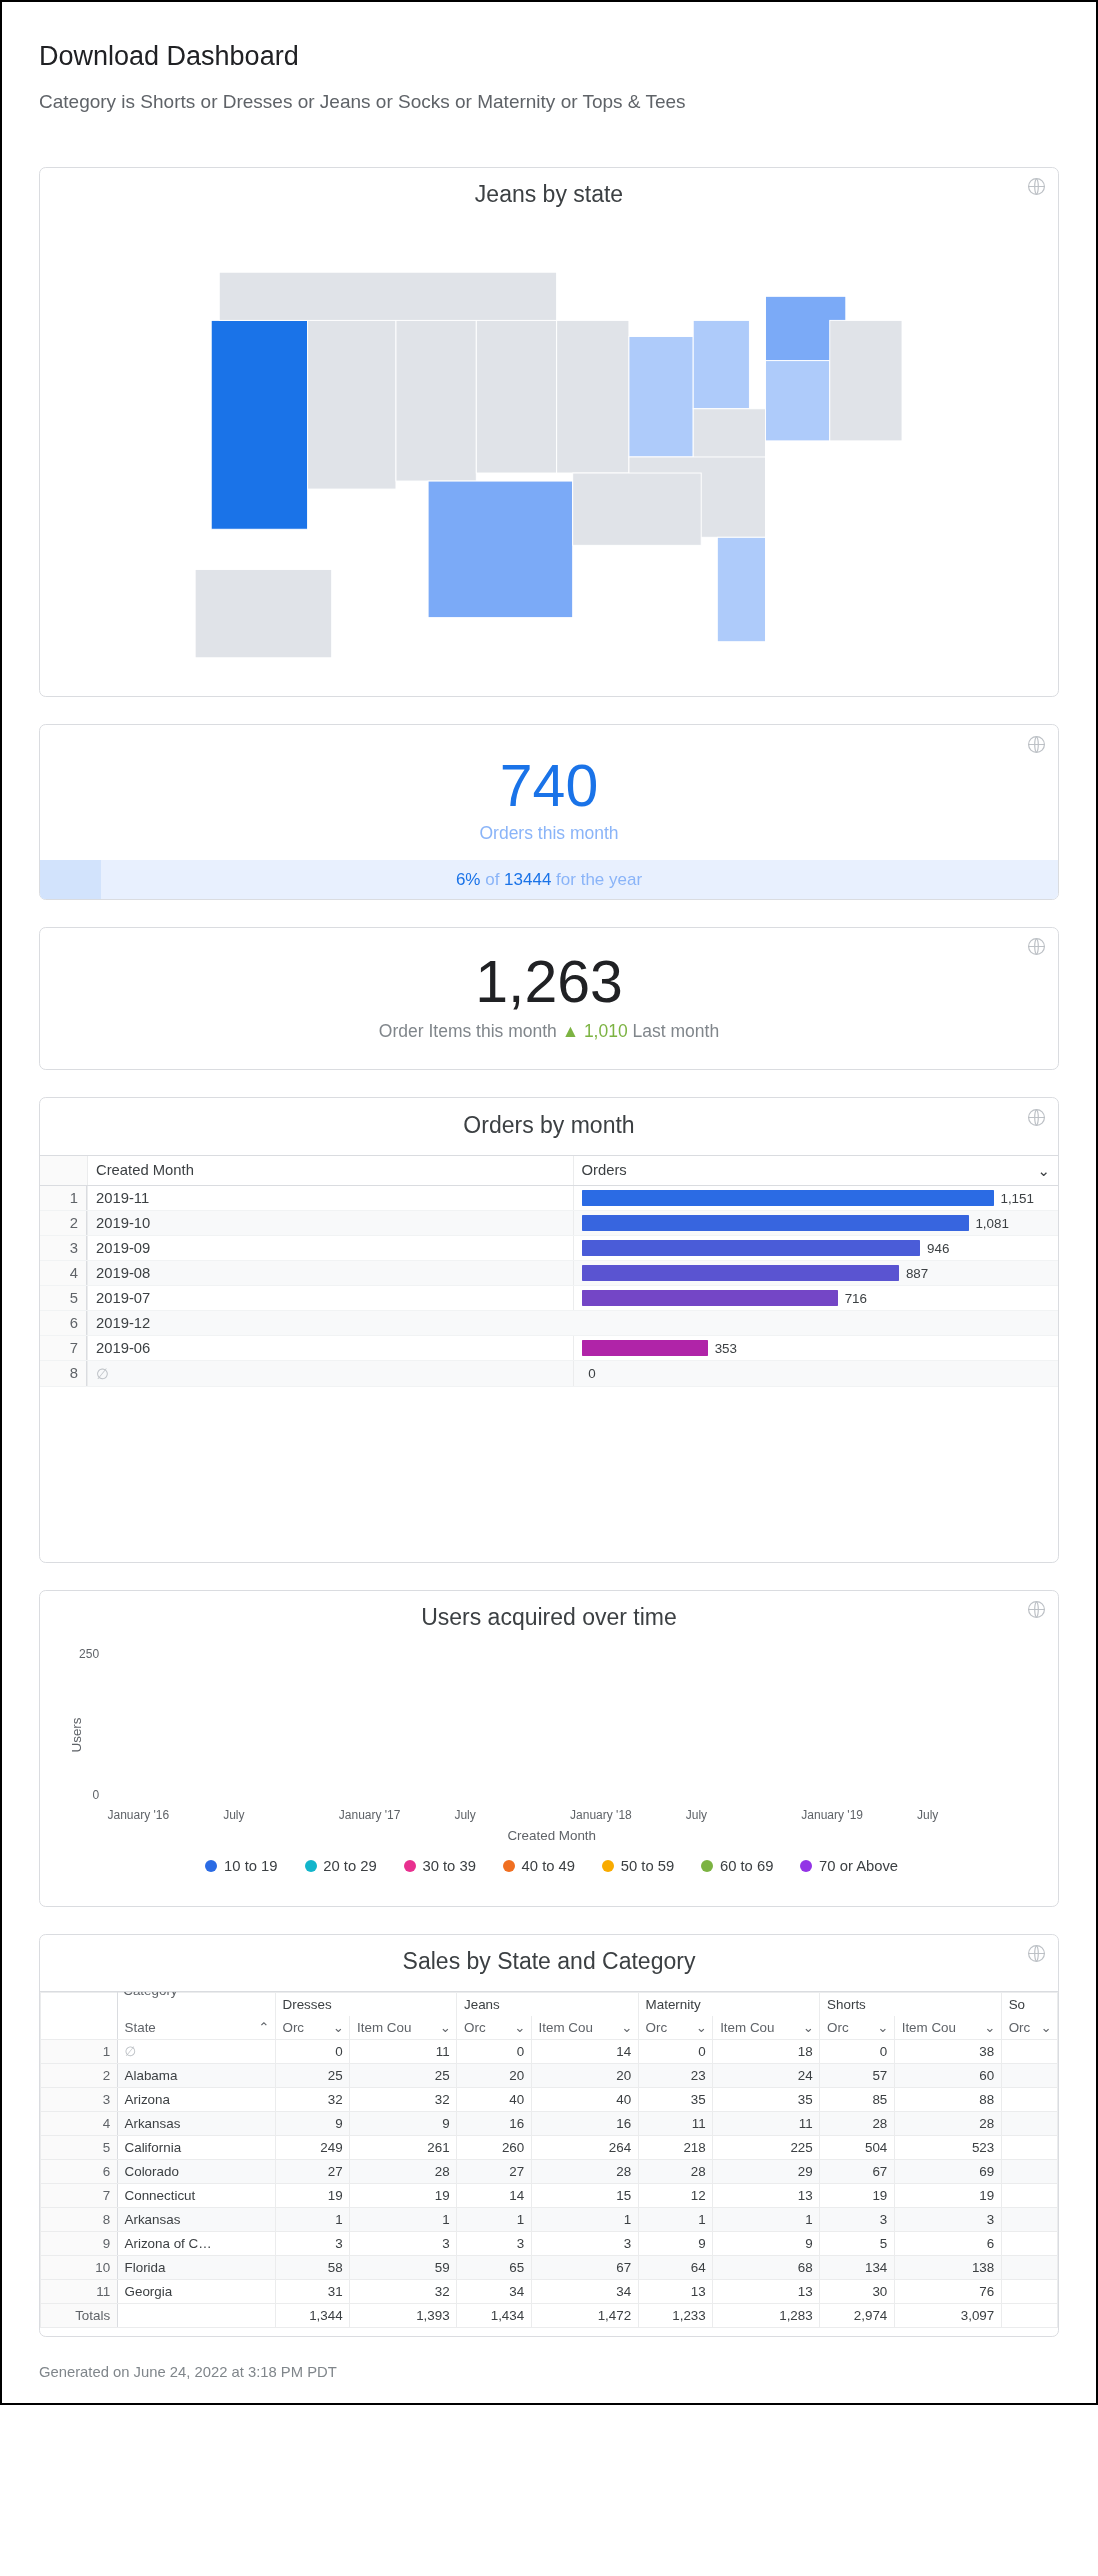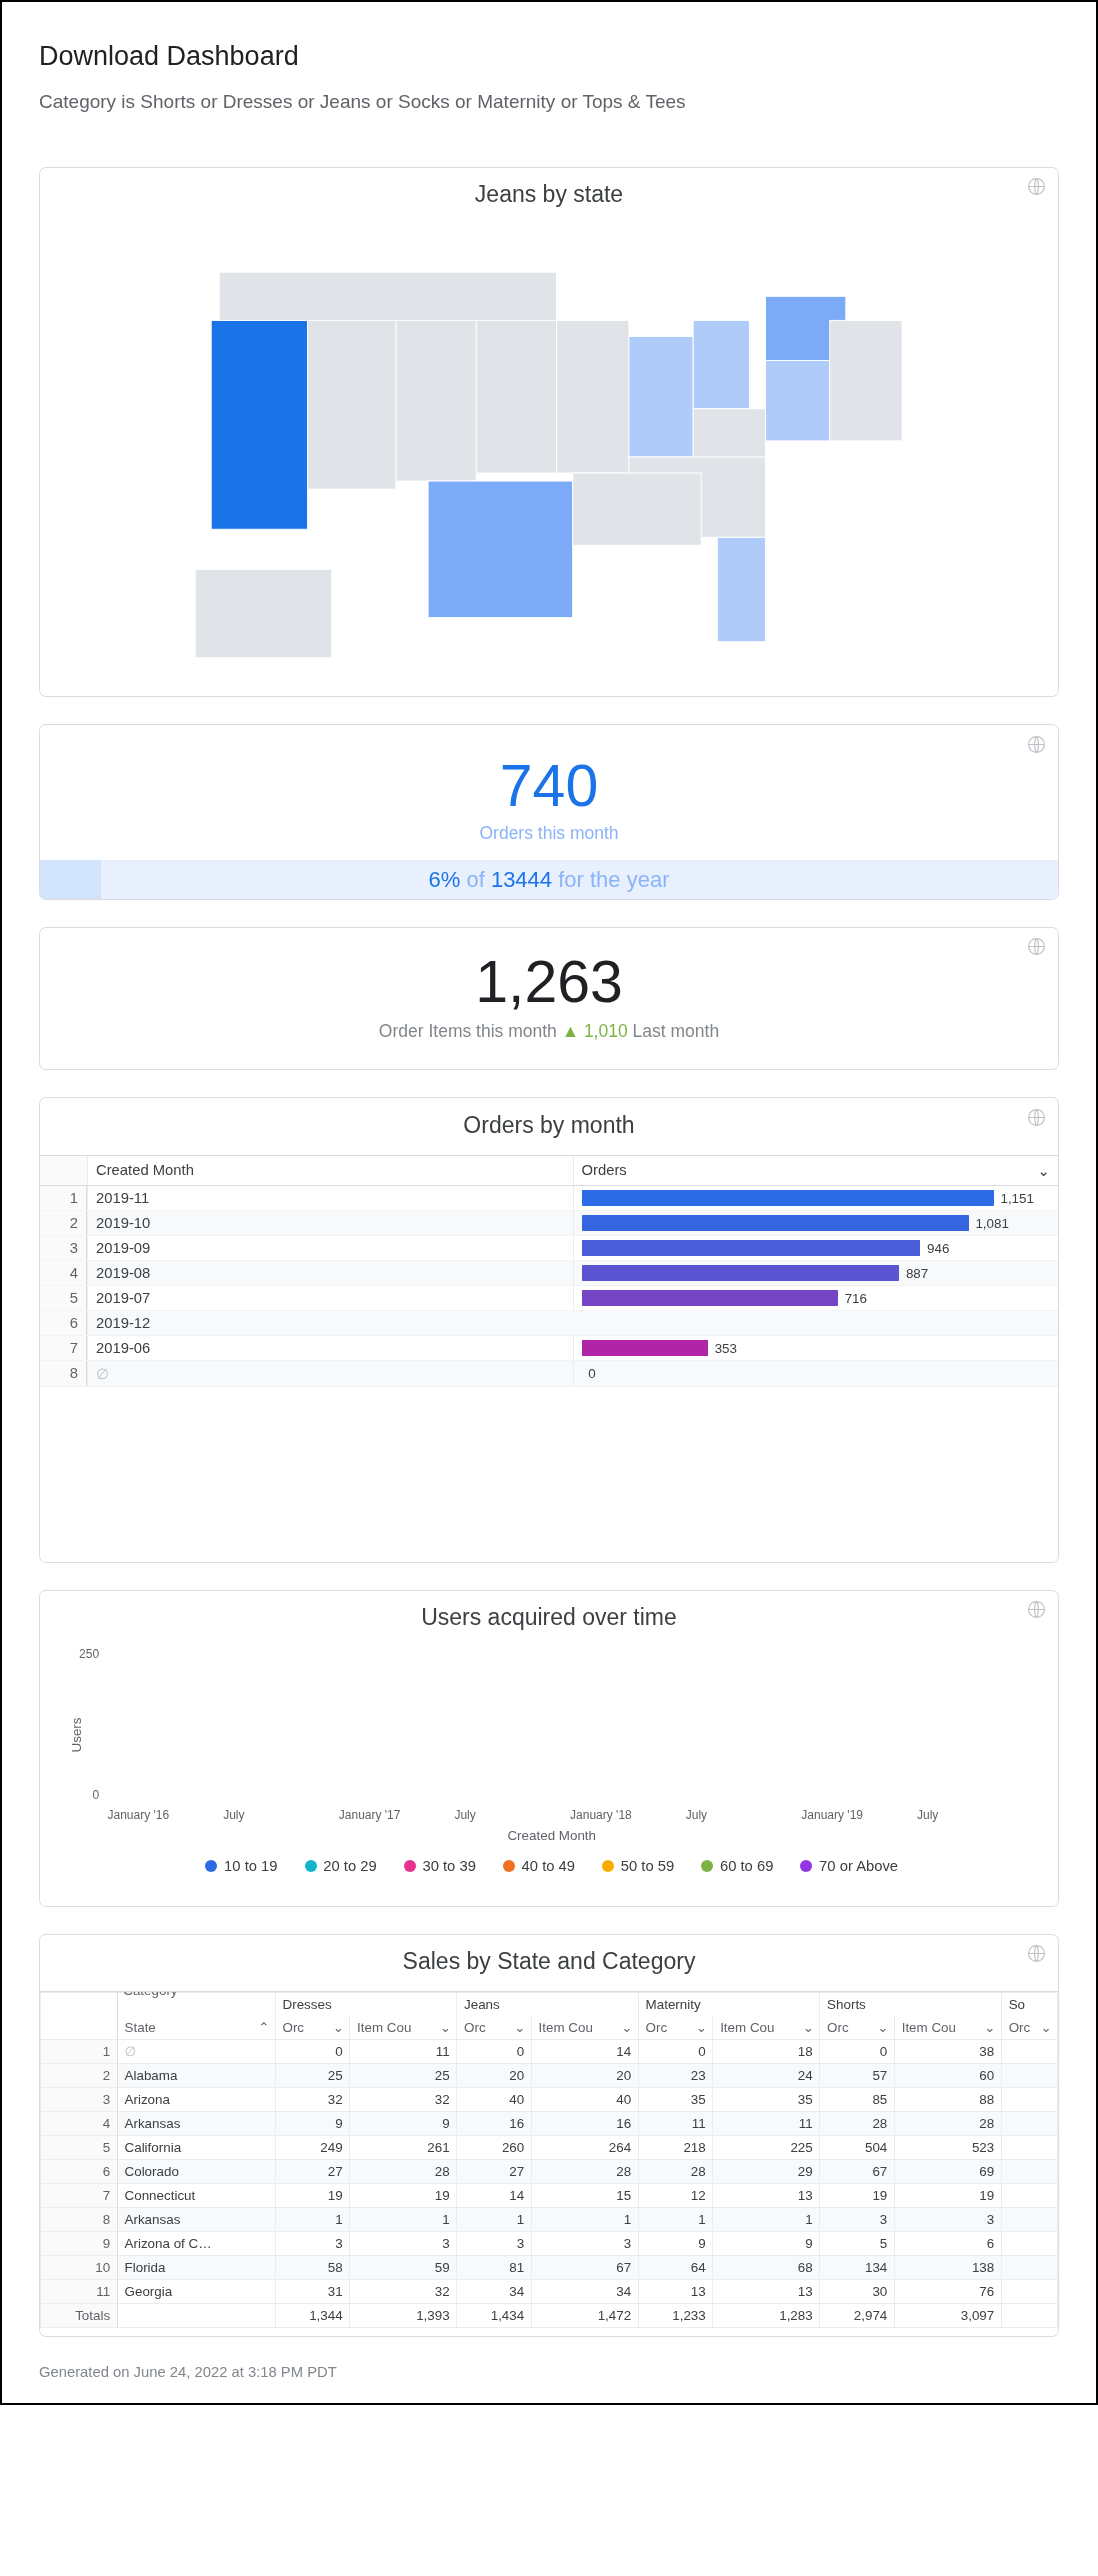--- a/index.html
+++ b/index.html
@@ -13,21 +13,21 @@
 .globe svg { width: 100%; height: 100%; }
 
 
 .map-wrap { padding: 0 27px 20px 27px; text-align: center; }
 .map-wrap svg { width: 80%; height: auto; }
 
 
 .stat-big { text-align:center; padding: 27px 0 0 0; }
 .stat-num { font-size: 59px; font-weight: 400; color: #1a73e8; }
 .stat-label { font-size: 17.5px; color: #8ab4f8; margin: 2.7px 0 16px 0; }
-.progress-band { background: #e8f0fe; height: 39px; line-height: 39px; text-align: center; font-size: 22px; color: #8ab4f8; position:relative; border-radius: 0 0 5.4px 5.4px; }
+.progress-band { background: #e8f0fe; height: 39px; line-height: 39px; text-align: center; font-size: 17px; color: #8ab4f8; position:relative; border-radius: 0 0 5.4px 5.4px; }
 .progress-fill { position:absolute; left:0; top:0; bottom:0; background:#d2e3fc; border-radius: 0 0 0 5.4px; }
 .progress-text { position:relative; z-index:1; }
 .progress-text .em { color:#1a73e8; }
 
 .stat-num2 { font-size: 59px; font-weight:400; color:#202124; text-align:center; padding-top:20px; }
 .stat-sub { text-align:center; font-size:17.5px; color:#80868b; padding: 5.4px 0 27px 0; }
 .stat-sub .up { color:#7cb342; }
 .stat-sub .up::before { content:"▲ "; }
 
 
@@ -866,21 +866,21 @@
               <td class="num">9</td>
               <td class="num">5</td>
               <td class="num">6</td>
               <td class="num"></td>
             </tr>
             <tr>
               <td class="rownum firstcol">10</td>
               <td>Florida</td>
               <td class="num">58</td>
               <td class="num">59</td>
-              <td class="num">81</td>
+              <td class="num">65</td>
               <td class="num">67</td>
               <td class="num">64</td>
               <td class="num">68</td>
               <td class="num">134</td>
               <td class="num">138</td>
               <td class="num"></td>
             </tr>
             <tr>
               <td class="rownum firstcol">11</td>
               <td>Georgia</td>

